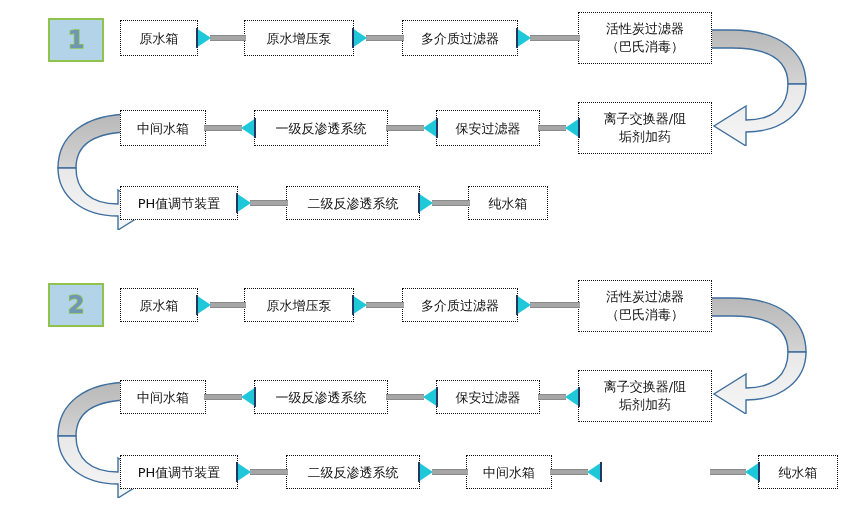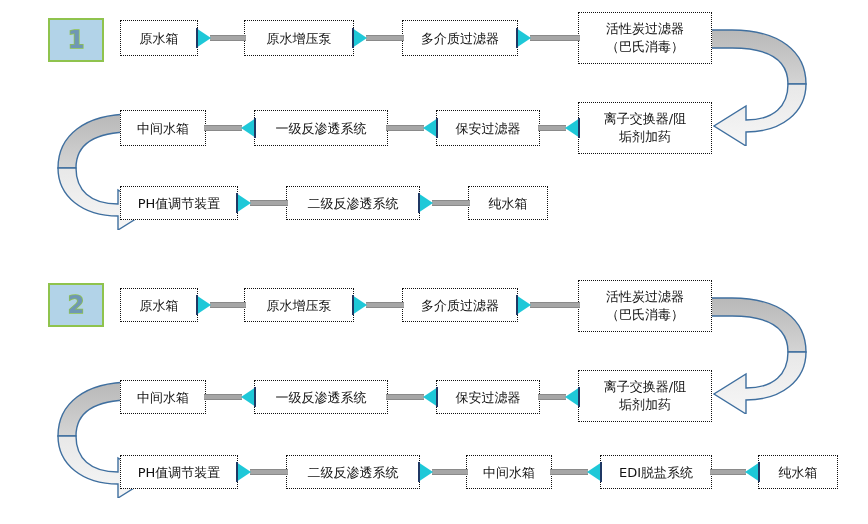--- a/index.html
+++ b/index.html
@@ -281,21 +281,20 @@
     <span class="bar" style="right:0;"></span>
       <span class="tri"></span>
   </div>
 
   <div class="node" style="left:466px;top:455px;width:86px;height:34px;">中间水箱</div>
   <div class="conn left" style="left:550px;top:462px;width:52px;">
     <span class="bar" style="left:0;"></span>
       <span class="tri"></span>
   </div>
 
-  <div class="node" style="left:600px;top:455px;width:112px;height:34px;">EDI脱盐系统</div>
   <div class="conn left" style="left:710px;top:462px;width:50px;">
     <span class="bar" style="left:0;"></span>
       <span class="tri"></span>
   </div>
 
   <div class="node" style="left:758px;top:455px;width:80px;height:34px;">纯水箱</div>
 
 </div>
 
 </body></html>

